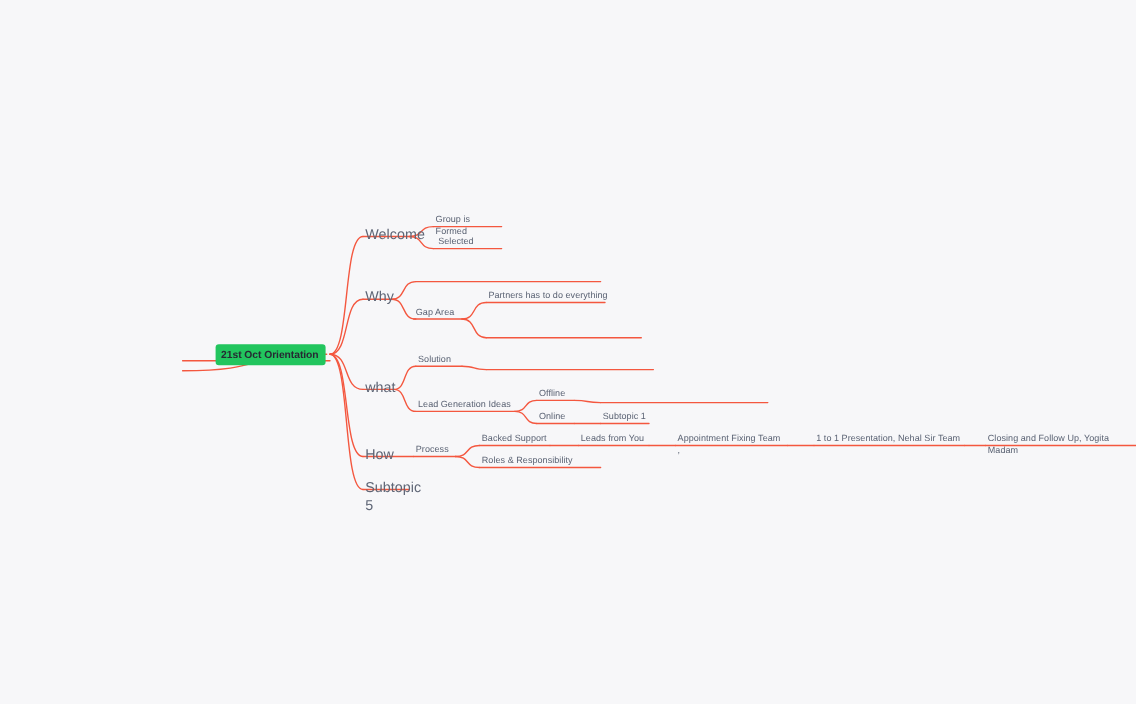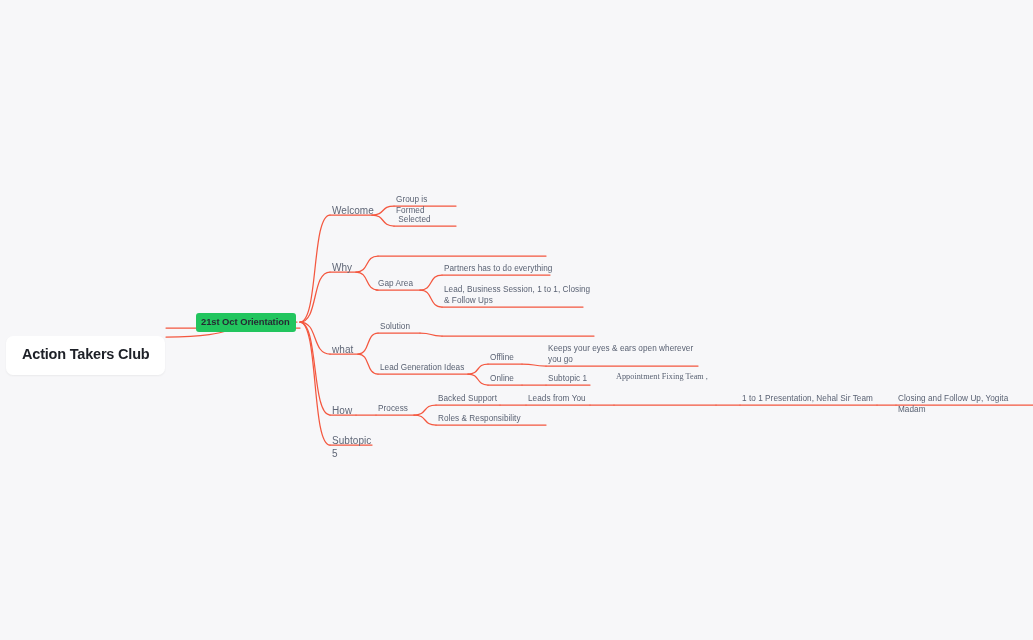--- a/index.html
+++ b/index.html
@@ -53,21 +53,21 @@
   .node.primary {
     color: #262a33;
     font-size: 9.4px;
     font-weight: bold;
     background: #22c55e;
     border-radius: 3px;
     padding: 3px 5px 3px 5px;
     letter-spacing: -0.05px;
   }
   .node.level1 {
-    font-size: 10px;
+    font-size: 13px;
     color: #5f6676;
   }
 </style>
 </head>
 <body>
 
 <div id="canvas">
   <svg id="edges" viewBox="0 0 1033 640" preserveAspectRatio="none" xmlns="http://www.w3.org/2000/svg">
       <path d="M 166 337 C 247.22 337, 215.78 322, 297 322" fill="none" stroke="#f4573f" stroke-width="1.25" stroke-linecap="round"></path>
       <path d="M 300 322 C 318.6 322, 311.4 215, 330 215" fill="none" stroke="#f4573f" stroke-width="1.25" stroke-linecap="round"></path>
@@ -115,38 +115,35 @@
       <path d="M 330 415 L 356 415" fill="none" stroke="#f4573f" stroke-width="1.25" stroke-linecap="round"></path>
       <path d="M 376 415 L 414 415" fill="none" stroke="#f4573f" stroke-width="1.25" stroke-linecap="round"></path>
       <path d="M 436 405 L 500 405" fill="none" stroke="#f4573f" stroke-width="1.25" stroke-linecap="round"></path>
       <path d="M 526 405 L 590 405" fill="none" stroke="#f4573f" stroke-width="1.25" stroke-linecap="round"></path>
       <path d="M 614 405 L 716 405" fill="none" stroke="#f4573f" stroke-width="1.25" stroke-linecap="round"></path>
       <path d="M 740 405 L 877 405" fill="none" stroke="#f4573f" stroke-width="1.25" stroke-linecap="round"></path>
       <path d="M 896 405 L 1033 405" fill="none" stroke="#f4573f" stroke-width="1.25" stroke-linecap="round"></path>
       <path d="M 436 425 L 546 425" fill="none" stroke="#f4573f" stroke-width="1.25" stroke-linecap="round"></path>
       <path d="M 330 445 L 372 445" fill="none" stroke="#f4573f" stroke-width="1.25" stroke-linecap="round"></path>
     </svg>
-<div class="node root" style="left: 6px; top: 336px;">Action Takers Club</div>
     <div class="node primary" style="left: 196px; top: 313px; width: 100px;">21st Oct Orientation</div>
     <div class="node level1" style="left: 330px; top: 204px; width: 40px;">Welcome</div>
     <div class="node" style="left: 394px; top: 195px; width: 64px;">Group is Formed</div>
     <div class="node" style="left: 394px; top: 215px; width: 40px; text-align: center;">Selected</div>
     <div class="node level1" style="left: 330px; top: 261px; width: 22px;">Why</div>
     <div class="node" style="left: 376px; top: 279px; width: 40px;">Gap Area</div>
     <div class="node" style="left: 442px; top: 264px; width: 115px;">Partners has to do everything</div>
-    <div class="node" style="left: 442px; top: 285px; width: 150px;">Lead, Business Session, 1 to 1, Closing &amp; Follow Ups</div>
     <div class="node level1" style="left: 330px; top: 343px; width: 24px;">what</div>
     <div class="node" style="left: 378px; top: 322px; width: 38px;">Solution</div>
     <div class="node" style="left: 378px; top: 363px; width: 88px;">Lead Generation Ideas</div>
     <div class="node" style="left: 488px; top: 353px; width: 30px;">Offline</div>
-    <div class="node" style="left: 546px; top: 344px; width: 152px;">Keeps your eyes &amp; ears open wherever you go</div>
     <div class="node" style="left: 488px; top: 374px; width: 30px;">Online</div>
     <div class="node" style="left: 546px; top: 374px; width: 44px;">Subtopic 1</div>
     <div class="node level1" style="left: 330px; top: 404px; width: 24px;">How</div>
     <div class="node" style="left: 376px; top: 404px; width: 34px;">Process</div>
     <div class="node" style="left: 436px; top: 394px; width: 64px;">Backed Support</div>
     <div class="node" style="left: 526px; top: 394px; width: 62px;">Leads from You</div>
-    <div class="node" style="left: 614px; top: 372px; width: 100px; font-family: Liberation Serif, serif;">Appointment Fixing Team ,</div>
+    <div class="node" style="left: 614px; top: 394px; width: 100px;">Appointment Fixing Team ,</div>
     <div class="node" style="left: 740px; top: 394px; width: 135px;">1 to 1 Presentation, Nehal Sir Team</div>
     <div class="node" style="left: 896px; top: 394px; width: 143px;">Closing and Follow Up, Yogita Madam</div>
     <div class="node" style="left: 436px; top: 414px; width: 88px;">Roles &amp; Responsibility</div>
     <div class="node level1" style="left: 330px; top: 434px; width: 44px;">Subtopic 5</div>
   </div>
 
 </body></html>

